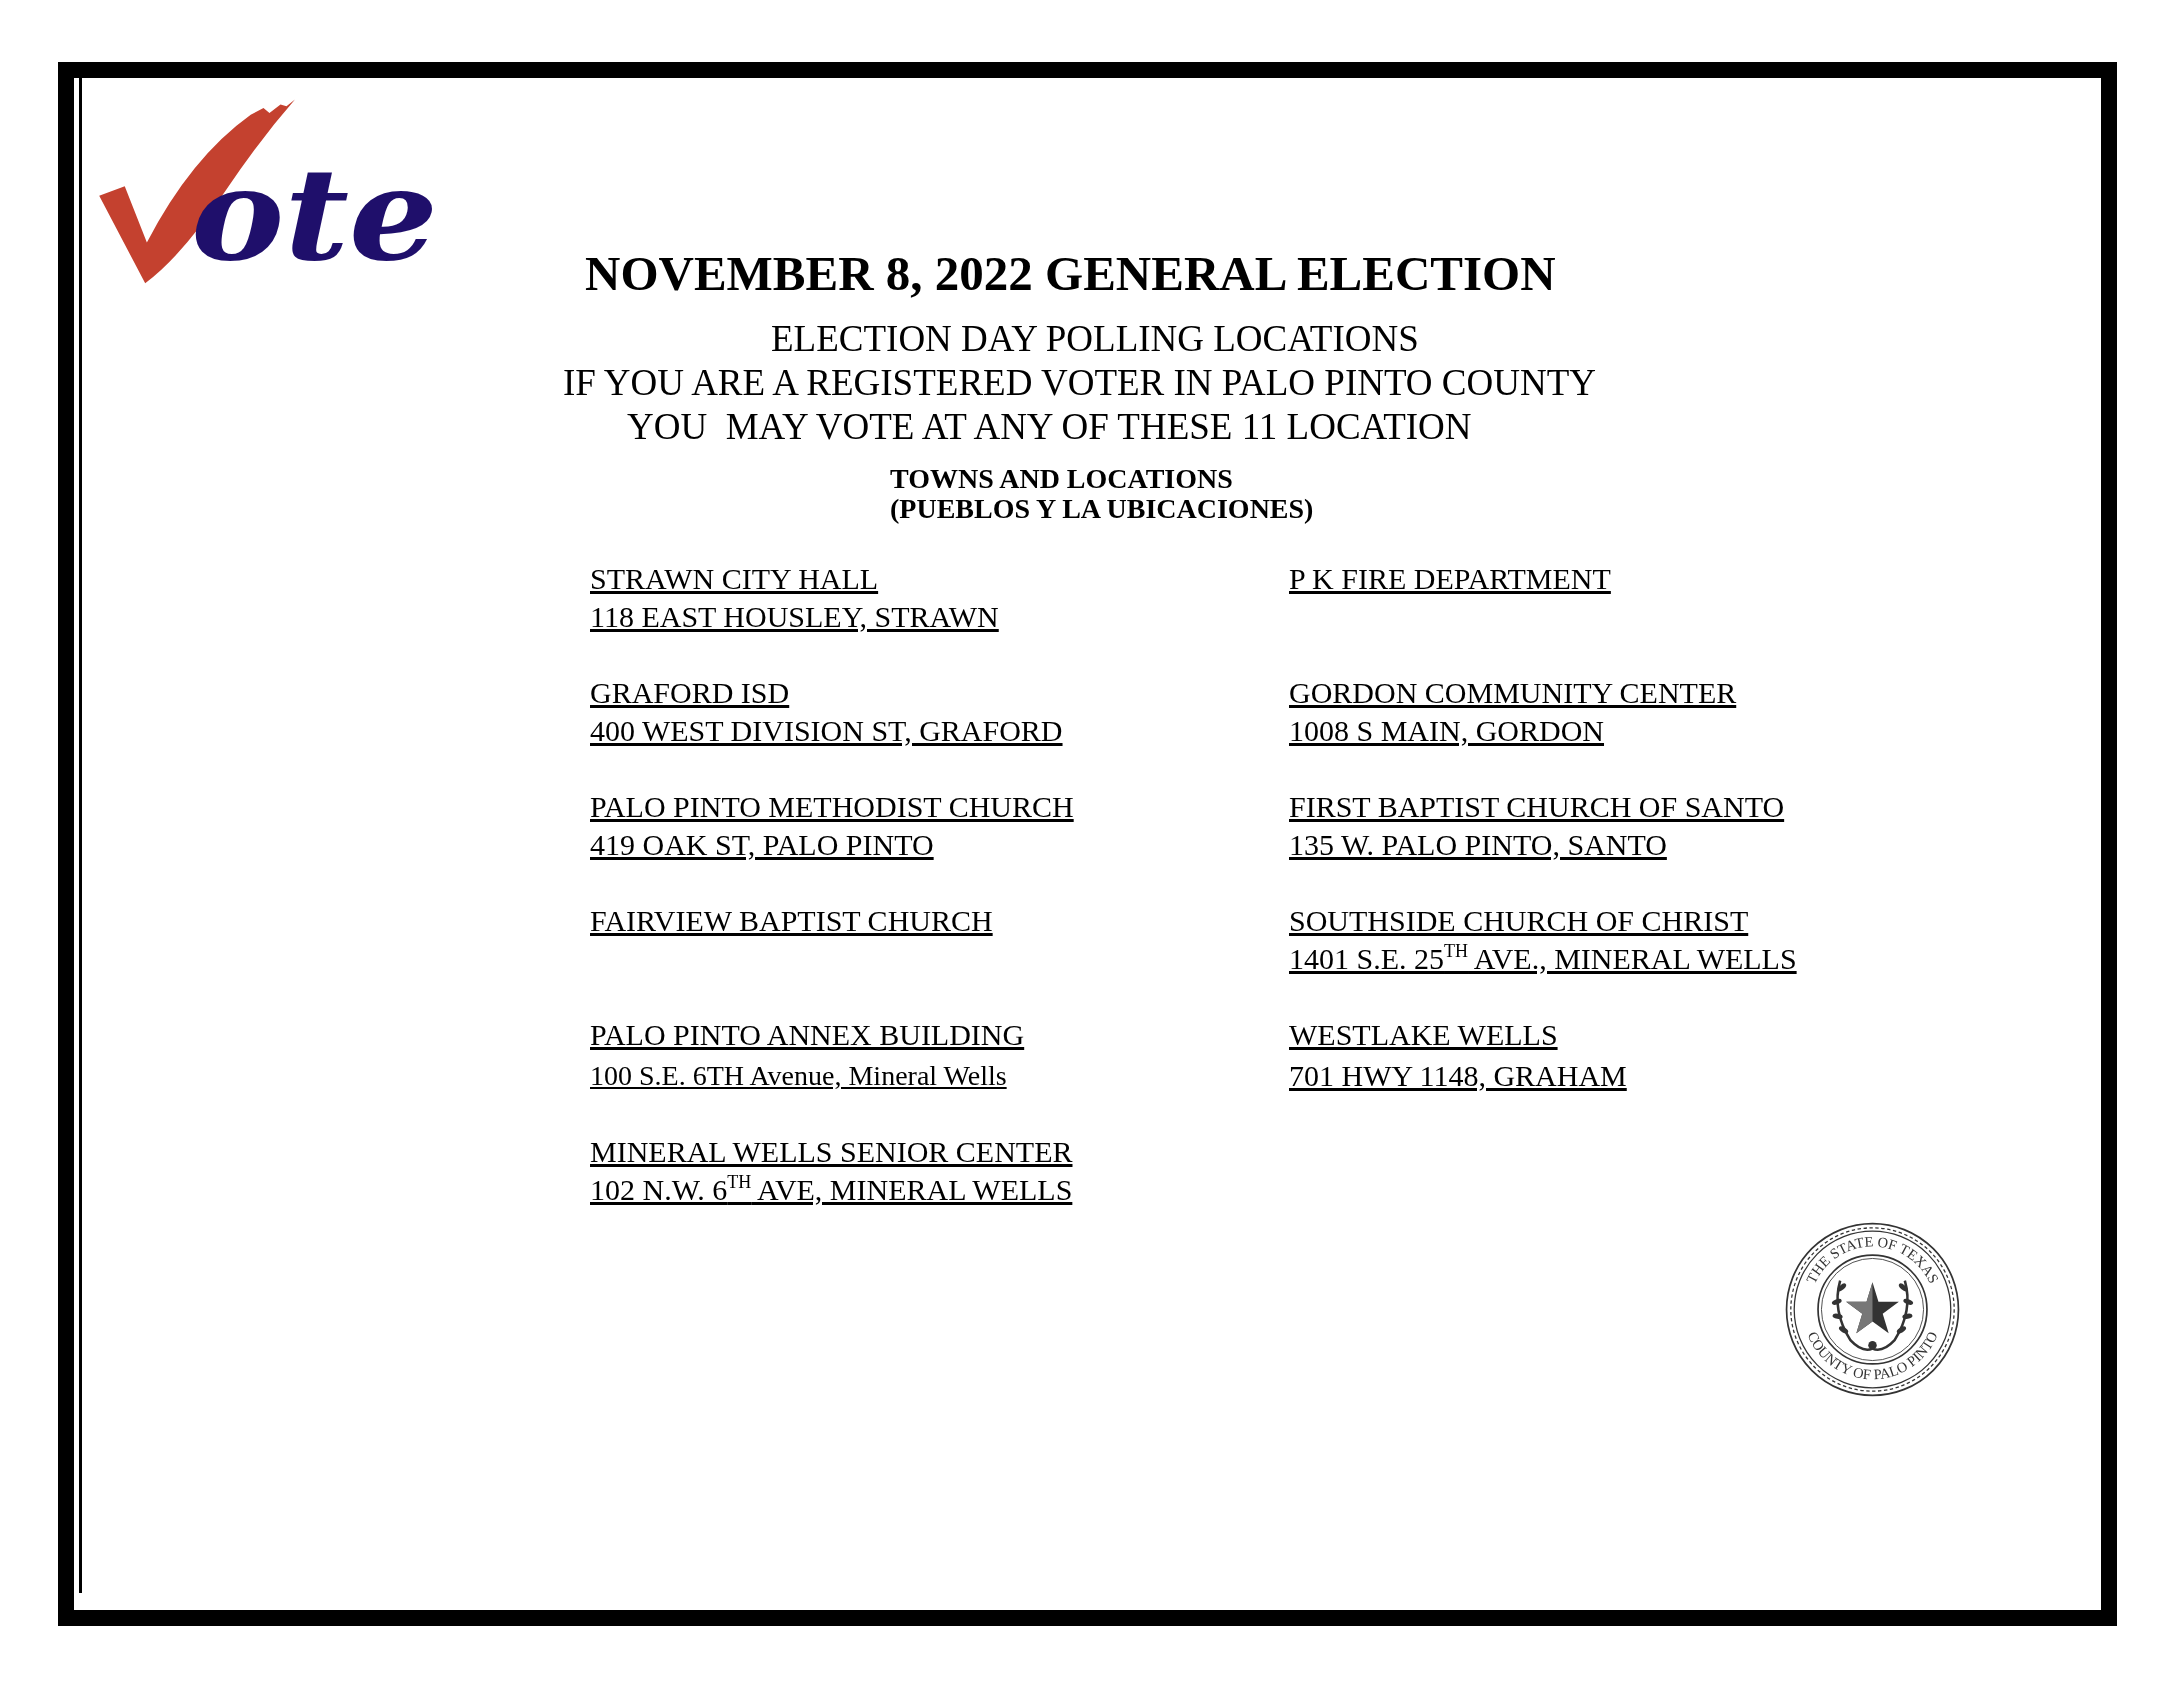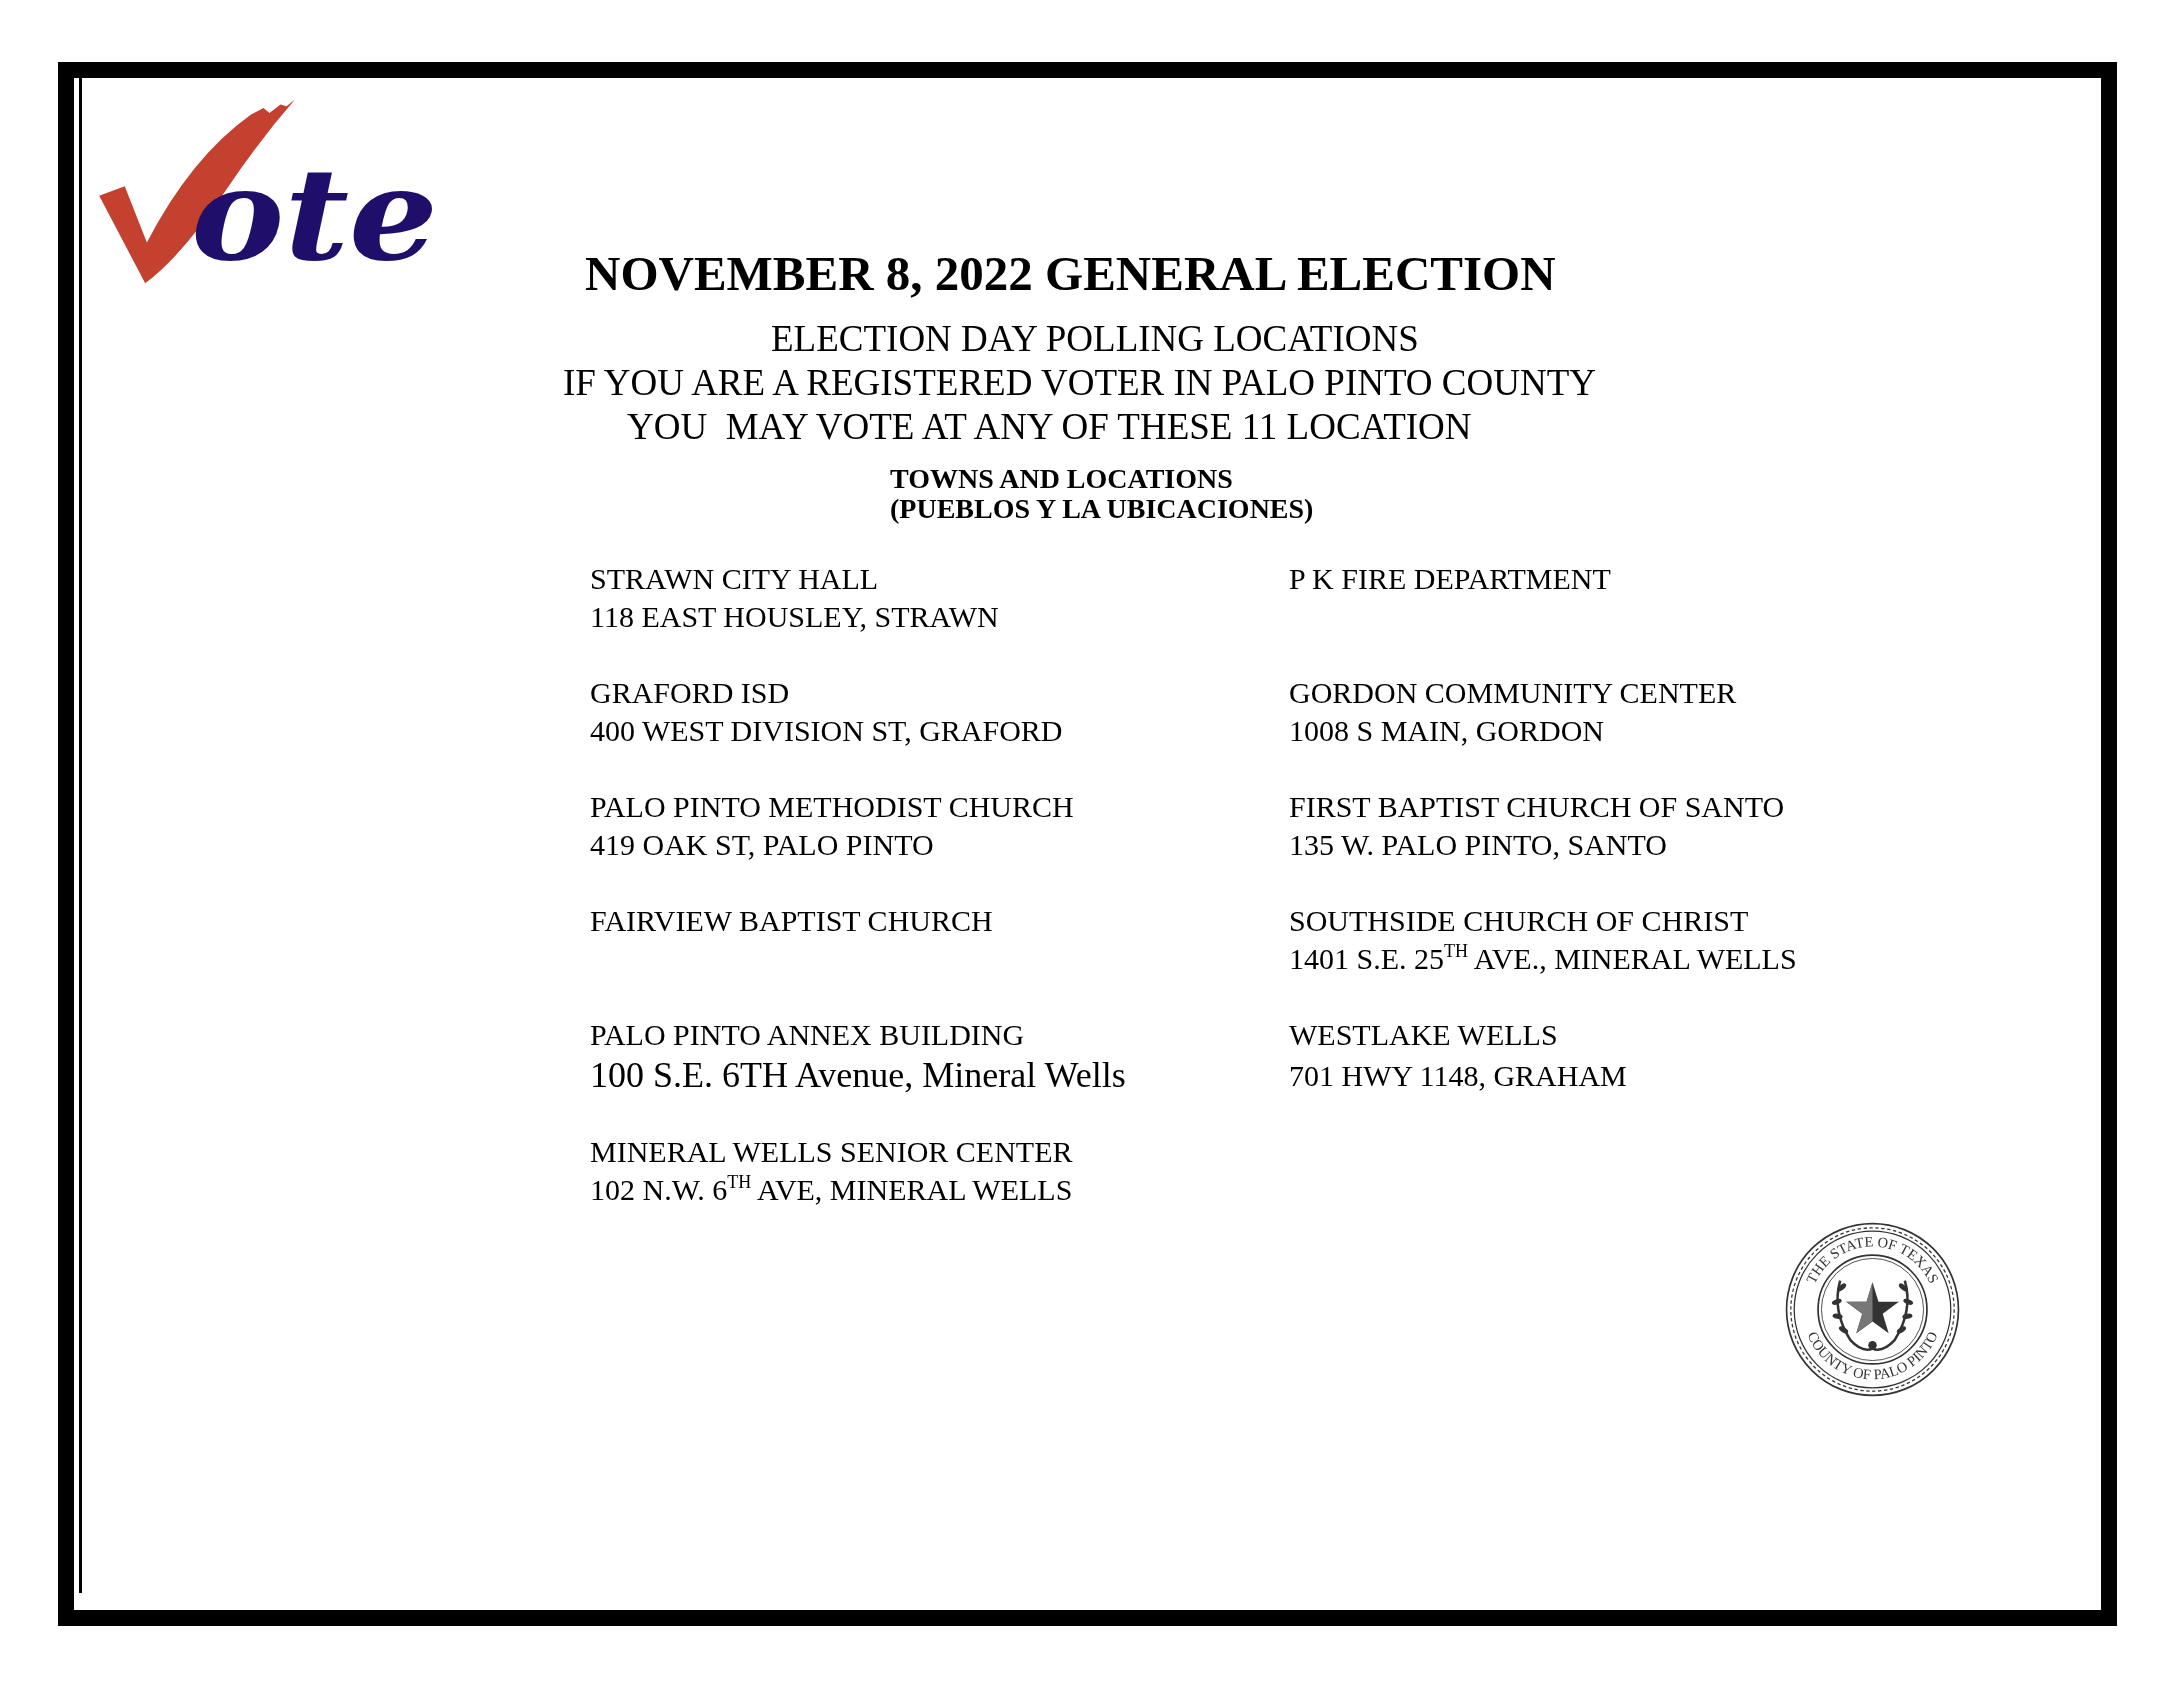--- a/index.html
+++ b/index.html
@@ -13,23 +13,23 @@
   .logo { position:absolute; left:89px; top:89px; width:366px; height:209px; }
   .title { left:585px; top:246px; font-size:49px; font-weight:bold; line-height:56px; }
   .sub { font-size:37px; font-weight:normal; line-height:43px; }
   .sub1 { left:771px; top:317px; }
   .sub2 { left:563px; top:361px; }
   .sub3 { left:627px; top:405px; }
   .towns { left:890px; top:464px; font-size:28px; font-weight:bold; line-height:30px; }
   .col { position:absolute; top:560px; }
   .col-left { left:590px; }
   .col-right { left:1289px; }
-  .entry { height:114px; font-size:30px; line-height:38px; }
+  .entry { height:114px; font-size:30px; line-height:38px;text-decoration:underline; }
   .entry div { white-space:nowrap; }
-  .entry .addr-large { font-size:36px; line-height:43px; }
+  .entry .addr-large { font-size:28px; line-height:43px; }
   sup { font-size:0.6em; line-height:0; vertical-align:0.65em; }
   .seal { position:absolute; left:1784px; top:1221px; width:177px; height:177px; }
 </style>
 </head>
 <body>
 
 <div class="frame-outer"></div>
 <div class="frame-inner-left"></div>
 <div class="frame-inner-right"></div>
 

